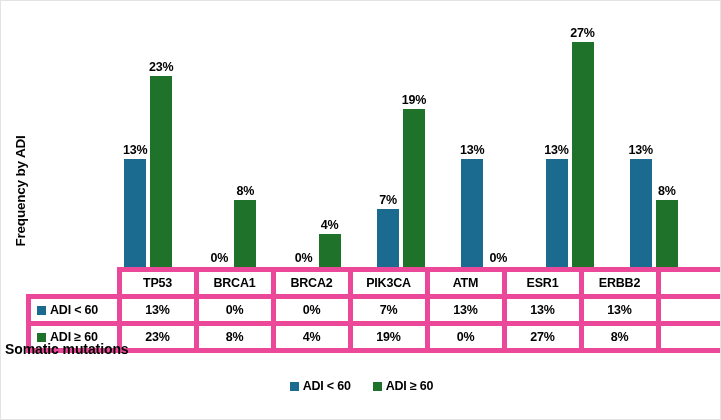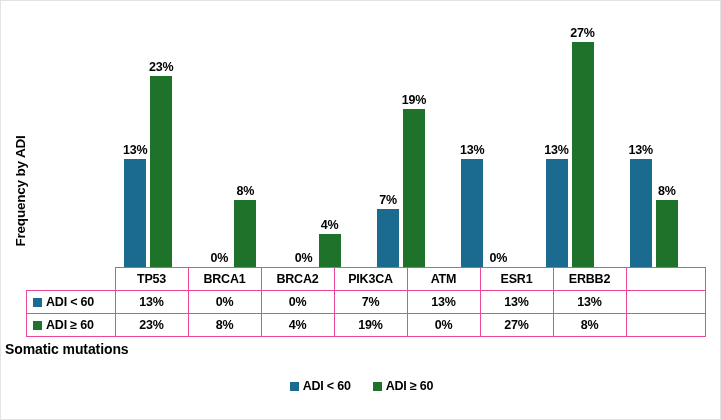--- a/index.html
+++ b/index.html
@@ -85,21 +85,21 @@
     left: 25px;
     top: 266px;
     width: 670px;
     border-collapse: collapse;
     table-layout: fixed;
     font-size: 12.5px;
     font-weight: bold;
     color: #000000;
   }
   #data-table td {
-    border: 1px solid #ec4899;
+    border: 5px solid #ec4899;
     height: 20px;
     text-align: center;
     padding: 1px 0;
     letter-spacing: -0.2px;
   }
   #data-table td.corner {
     border: none;
   }
   #data-table td.rowhead {
     text-align: left;

